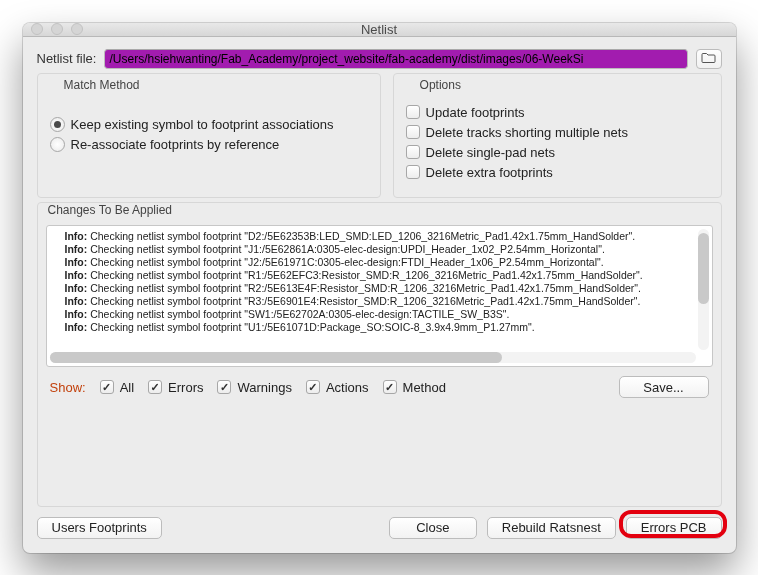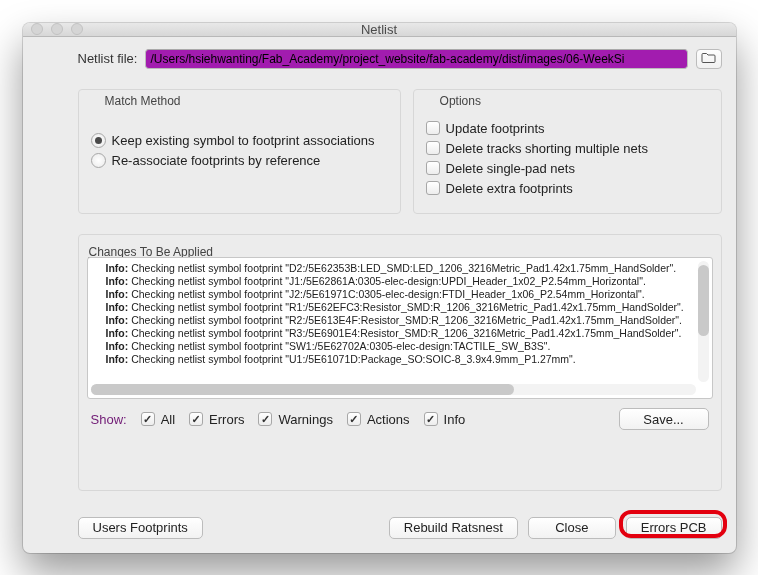--- a/index.html
+++ b/index.html
@@ -49,22 +49,21 @@
       text-align: center;
       font-size: 13px;
       color: #4a4a4a;
       pointer-events: none;
     }
     .content {
       flex: 1;
       padding: 12px 14px 14px 14px;
       display: flex;
       flex-direction: column;
-      gap: 20px;
-      margin-left: 41px;
+      gap: 4px;
     }
     .file-row {
       display: flex;
       align-items: center;
       gap: 8px;
     }
     .file-row label { color: #333; }
     .file-row input[type=text] {
       flex: 1;
       height: 20px;
@@ -132,22 +131,22 @@
     .changes-section {
       border: 1px solid #d7d7d7;
       border-radius: 4px;
       padding: 22px 8px 8px 8px;
       position: relative;
       flex: 1;
       display: flex;
       flex-direction: column;
     }
     .changes-title {
-      position: absolute; top: 10px; left: 10px;
-      font-size: 12px; color: #444; text-decoration: underline;
+      position: absolute; top: 0; left: 10px;
+      font-size: 12px; color: #444;
     }
     .log-box {
       background: #fff;
       border: 1px solid #c7c7c7;
       border-radius: 3px;
       height: 142px;
       overflow: hidden;
       position: relative;
     }
     .log-lines {
@@ -183,21 +182,21 @@
       top: 4%; left: 0; width: 100%; height: 58%;
       background: #c9c9c9;
       border-radius: 6px;
     }
     .show-row {
       display: flex;
       align-items: center;
       gap: 14px;
       padding: 8px 4px 2px 4px;
     }
-    .show-row .label { color: #701a75; }
+    .show-row .label { color: #c2410c; }
     .btn {
       height: 22px;
       padding: 8px 14px;
       border: 1px solid #bcbcbc;
       border-radius: 5px;
       background: linear-gradient(#ffffff,#f2f2f2);
       font-size: 13px;
       color: #222;
       display: inline-flex;
       align-items: center;
@@ -317,31 +316,31 @@
         <span class="check-row">
             <span class="check checked"></span>
             <span>Warnings</span>
           </span>
         <span class="check-row">
             <span class="check checked"></span>
             <span>Actions</span>
           </span>
         <span class="check-row">
             <span class="check checked"></span>
-            <span>Info</span>
+            <span>Method</span>
           </span>
         <span style="flex:1"></span>
         <span class="btn" style="width:90px">Save...</span>
       </div>
     </div>
 
     <div class="btn-row">
       <span class="btn">Users Footprints</span>
       <div class="right">
+        <span class="btn" style="width:88px">Close</span>
         <span class="btn">Rebuild Ratsnest</span>
-        <span class="btn" style="width:88px">Close</span>
         <span class="btn" id="update-btn">Errors PCB</span>
         <div class="highlight-ring" id="ring" style="left: 230px; top: -7px; width: 108.266px; height: 28px;"></div>
       </div>
     </div>
 
   </div>
 </div>
 
 </body></html>

